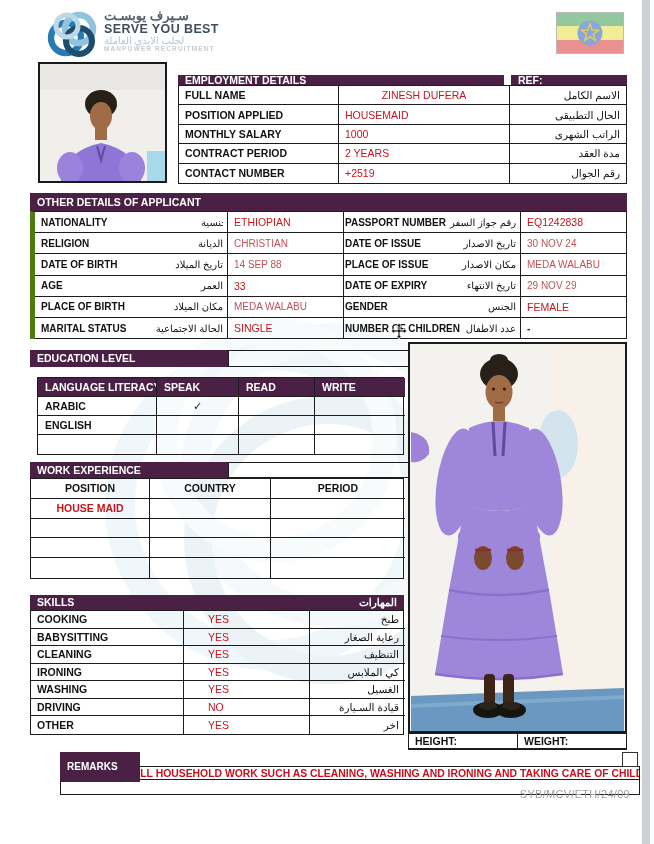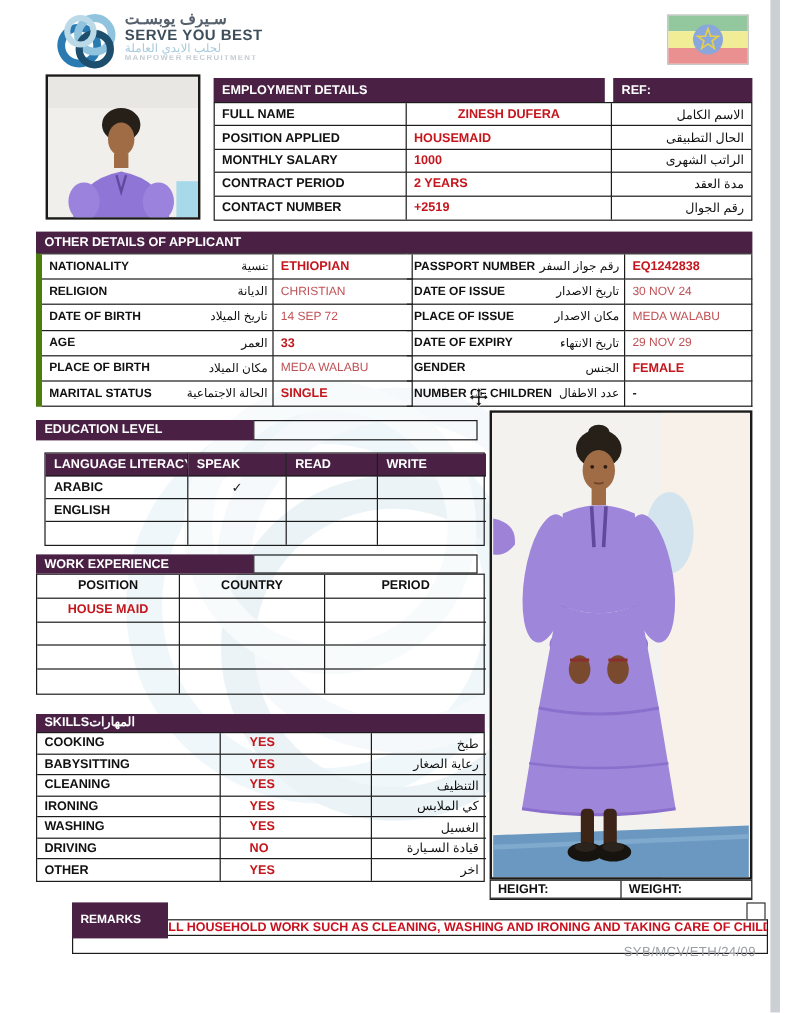--- a/index.html
+++ b/index.html
@@ -34,65 +34,65 @@
   .headshot { left:38px; top:62px; width:129px; height:121px; border:2px solid #1a1a1a; background:#f1efeb; z-index:2; }
 
   
   .pbar { background:#4a2145; color:#fff; font-weight:bold; font-size:10.5px; line-height:1; display:flex; align-items:center; padding:0 7px; }
   .grid { display:grid; border:1px solid #1c1c1c; background:transparent; z-index:2; }
   .grid > div { border-right:1px solid #1c1c1c; border-bottom:1px solid #1c1c1c;
                 display:flex; align-items:center; white-space:nowrap; overflow:hidden; }
   .grid > div.lastcol { border-right:none; }
   .grid > div.lastrow { border-bottom:none; }
   .lbl { font-weight:bold; font-size:10.5px; padding-left:6px; }
-  .val { color:#c4161d; font-weight:bold; font-size:10.5px; padding-left:6px; }
+  .val { color:#c4161d; font-weight:normal; font-size:10.5px; padding-left:6px; }
   .val.lt { color:#c05257; font-weight:normal; font-size:10px; }
   .val.blk { color:#222; font-weight:bold; }
   .val.c { justify-content:center; padding-left:0; }
   .arb { font-size:10.5px; justify-content:flex-end; padding-right:6px; }
 
   
   .emp { left:178px; top:65px; width:449px; z-index:2; }
-  .emp-head { display:flex; gap:7px; height:20px; }
+  .emp-head { display:flex; gap:7px; height:20px;align-items:flex-end; }
   .emp-head .eh1 { flex:0 0 326px; }
   .emp-head .eh2 { flex:1; }
   .emp-grid { grid-template-columns:160px 171px 116px; grid-auto-rows:19.4px; width:449px; }
 
   
   .other { left:30px; top:193px; width:597px; z-index:2; }
   .other .sec-bar { height:18px; }
   .other-cols { display:flex; }
   .og { display:grid; grid-auto-rows:21.2px; border-top:1px solid #1c1c1c; border-left:5px solid #4d7c0f; }
   .og > div { border-right:1px solid #1c1c1c; border-bottom:1px solid #1c1c1c;
               display:flex; align-items:center; white-space:nowrap; overflow:hidden; }
   .og-left  { width:309px; grid-template-columns:193px 116px; }
   .og-right { width:288px; grid-template-columns:182px 106px; border-left:none; }
   .lblcell { justify-content:space-between; padding:0 4px 0 6px; }
   .lblcell .en { font-weight:bold; font-size:10px; }
   .lblcell .ar { font-size:10px; }
   .ar-clip { display:inline-block; width:22px; overflow:hidden; text-align:left; }
 
   
   .half-bar { display:flex; z-index:2; }
-  .half-bar .p { width:181px; height:17px; }
+  .half-bar .p { width:198px; height:17px; }
   .half-bar .w { width:187px; height:17px; border:1px solid #1c1c1c; background:transparent; }
 
   
   .lang { left:37px; top:377px; width:367px; grid-template-columns:119px 82px 76px 90px; grid-auto-rows:19px; }
   .lang .hd { background:#4a2145; color:#fff; font-weight:bold; font-size:10.5px; padding-left:7px; }
   .lang .ck { justify-content:center; font-size:11px; color:#222; }
   .lang .lg { font-weight:bold; font-size:10.5px; padding-left:7px; }
 
   
   .work { left:30px; top:478px; width:374px; grid-template-columns:119px 121px 134px; grid-auto-rows:19.8px; }
   .work .ch { font-weight:bold; font-size:10.5px; justify-content:center; }
   .work .pos { color:#c4161d; font-weight:bold; font-size:10.5px; justify-content:center; }
 
   
-  .skills-bar { left:30px; top:595px; width:374px; height:15px; justify-content:flex-start; z-index:2; }
+  .skills-bar { left:30px; top:595px; width:374px; height:15px; justify-content:space-between; z-index:2; }
   .skills { left:30px; top:610px; width:374px; grid-template-columns:153px 126px 95px; grid-auto-rows:17.5px; }
   .skills .sv { padding-left:24px; }
 
   
   .photo-box { left:408px; top:342px; width:219px; height:391px; border:2px solid #1a1a1a; background:#f4f2ee; z-index:2; }
   .hw { left:408px; top:733px; width:219px; grid-template-columns:109px 108px; grid-auto-rows:15px; z-index:2; }
   .hw .h { font-weight:bold; font-size:10.5px; padding-left:6px; }
 
   
   .remarks { left:60px; top:752px; width:580px; z-index:2; }
@@ -202,21 +202,21 @@
         <div class="val lastcol">ETHIOPIAN</div>
         <div class="lblcell">
           <span class="en">RELIGION</span>
           <span class="ar">الديانة</span>
         </div>
         <div class="val lt lastcol">CHRISTIAN</div>
         <div class="lblcell">
           <span class="en">DATE OF BIRTH</span>
           <span class="ar">تاريخ الميلاد</span>
         </div>
-        <div class="val lt lastcol">14 SEP 72</div>
+        <div class="val lt lastcol">14 SEP 88</div>
         <div class="lblcell">
           <span class="en">AGE</span>
           <span class="ar">العمر</span>
         </div>
         <div class="val lastcol">33</div>
         <div class="lblcell">
           <span class="en">PLACE OF BIRTH</span>
           <span class="ar">مكان الميلاد</span>
         </div>
         <div class="val lt lastcol">MEDA WALABU</div>

